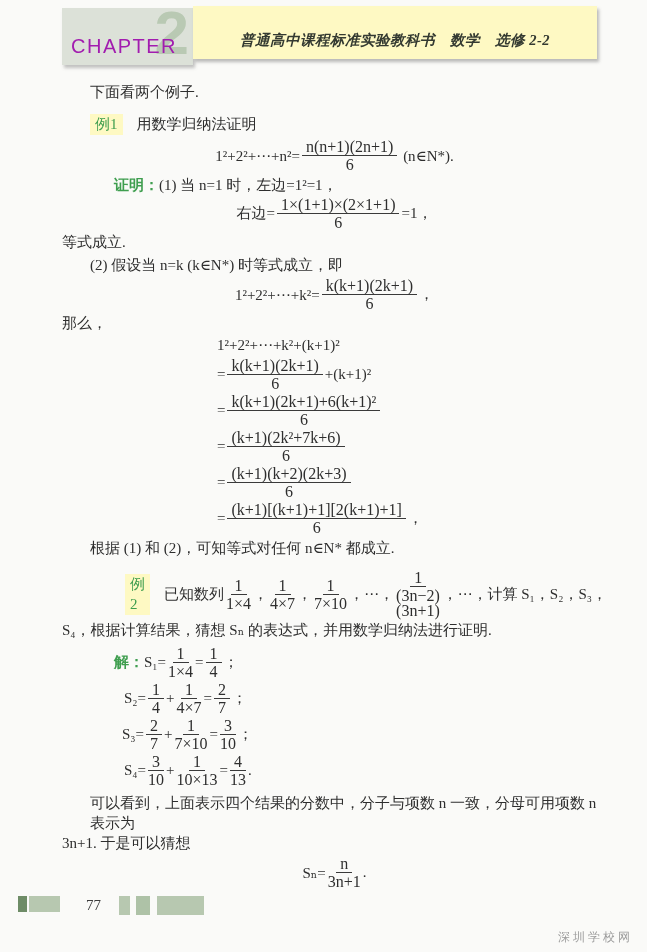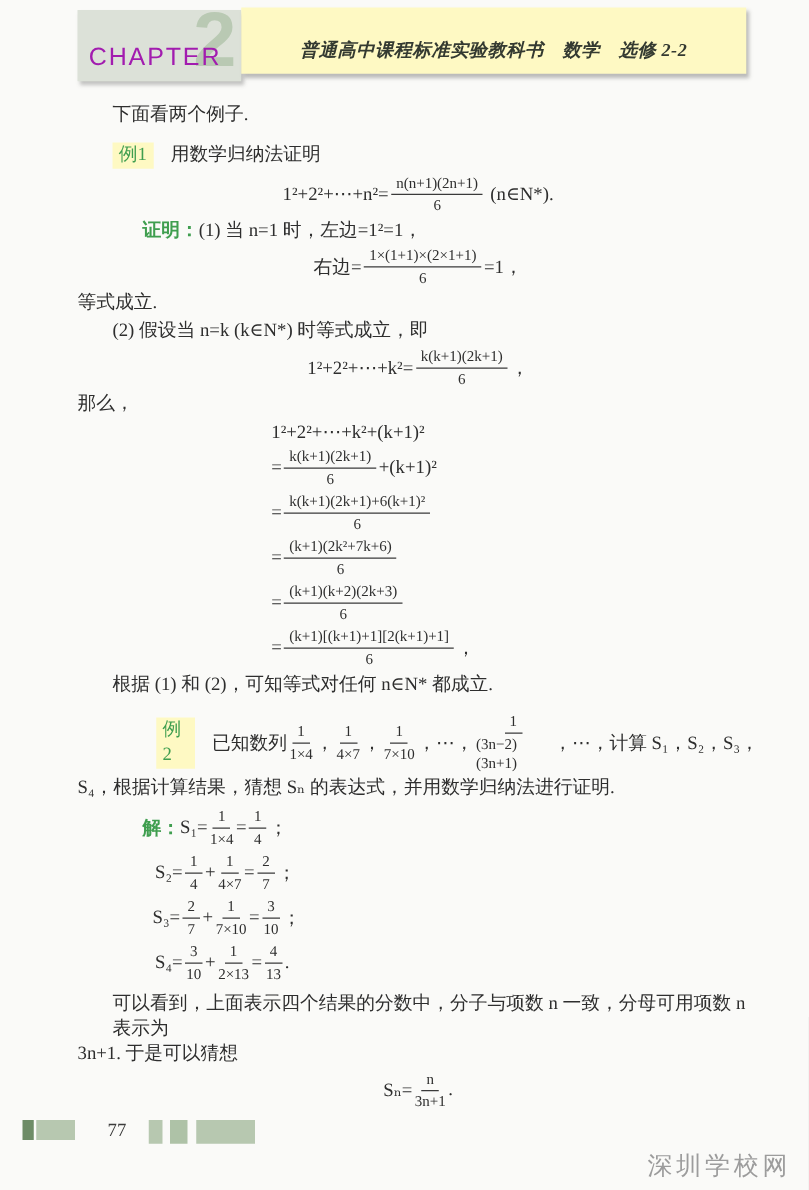--- a/index.html
+++ b/index.html
@@ -20,34 +20,34 @@
   
   main{display:block;padding:0 40px 0 62px;}
   .t{font-size:15px;line-height:20px;margin:0;}
   .ind{margin-left:28px;}
   .mt{white-space:pre;}
   .grn{color:#3f9e4f;font-weight:bold;margin-left:24px;}
   .ex-label{display:inline-block;color:#3f9e4f;background:#fef9c3;padding:0 5px 1px;margin-right:14px;
             font-size:15px;line-height:20px;}
   .frow{display:flex;align-items:center;font-size:15px;}
   .center{justify-content:center;}
-  .fr{display:inline-flex;flex-direction:column;align-items:center;font-size:12px;line-height:15px;margin:0 2px;}
+  .fr{display:inline-flex;flex-direction:column;align-items:center;font-size:16px;line-height:15px;margin:0 2px;}
   .fr .nm{display:block;padding:0 4px 1px;border-bottom:1px solid #3a3a3a;}
   .fr .dn{display:block;padding-top:1px;}
   .mt4{margin-top:4px;} .mt2{margin-top:2px;} .mt3{margin-top:3px;} .mt12{margin-top:12px;} .mt6{margin-top:6px;}
   .deriv{margin-left:155px;display:flex;flex-direction:column;gap:3px;}
   .deriv .frow{min-height:20px;}
   .sol{display:flex;flex-direction:column;gap:3px;}
   .sol .frow{margin-left:28px;}
   .sol .first{margin-left:0;}
   
   .footer{position:absolute;left:0;top:894px;width:100%;height:30px;}
   .blk{position:absolute;top:2px;}
   .pagenum{position:absolute;left:86px;top:3px;font-size:15px;color:#3c3c3c;}
-  .watermark{position:absolute;right:14px;bottom:6px;font-size:20px;color:#9c9c9c;letter-spacing:3px;}
+  .watermark{position:absolute;right:14px;bottom:6px;font-size:12px;color:#9c9c9c;letter-spacing:3px;}
 </style>
 </head>
 <body>
 
 <div class="page">
 
   <div class="hdr">
     <div class="hdr-left">
       <div class="chapter-num">2</div>
       <div class="chapter-word">CHAPTER</div>
@@ -229,21 +229,21 @@
       </div>
       <div class="frow" style="margin-left:62px;">
         <span class="mt">S₄=</span>
         <span class="fr">
           <span class="nm">3</span>
           <span class="dn">10</span>
         </span>
         <span class="mt">+</span>
         <span class="fr">
           <span class="nm">1</span>
-          <span class="dn">2×13</span>
+          <span class="dn">10×13</span>
         </span>
         <span class="mt">=</span>
         <span class="fr">
           <span class="nm">4</span>
           <span class="dn">13</span>
         </span>
         <span class="mt">.</span>
       </div>
     </div>
 

